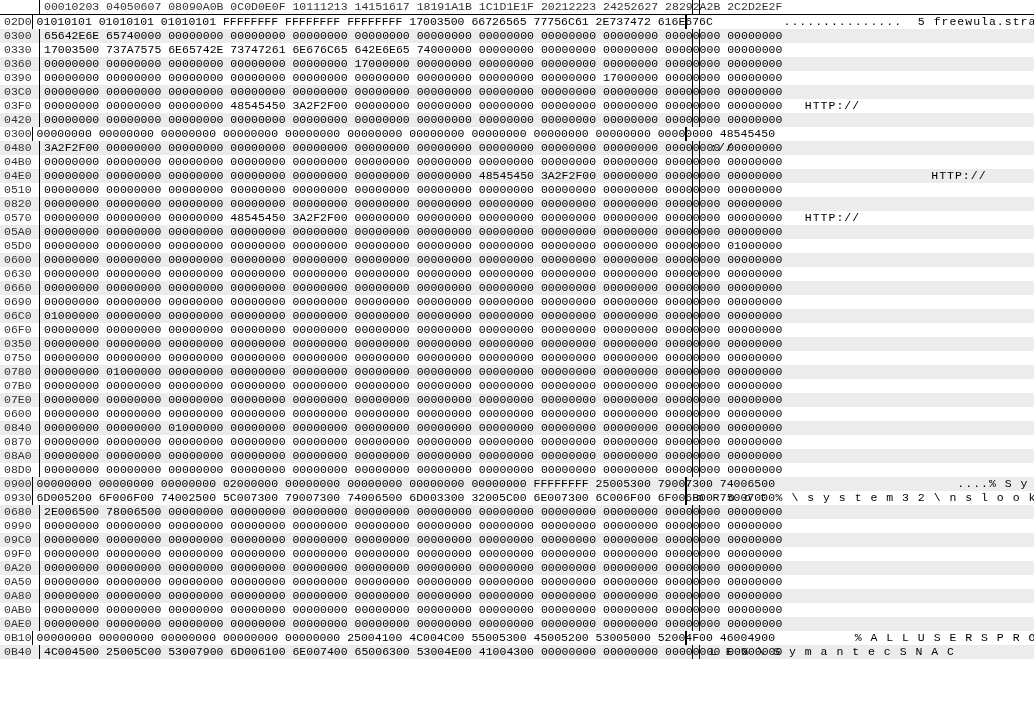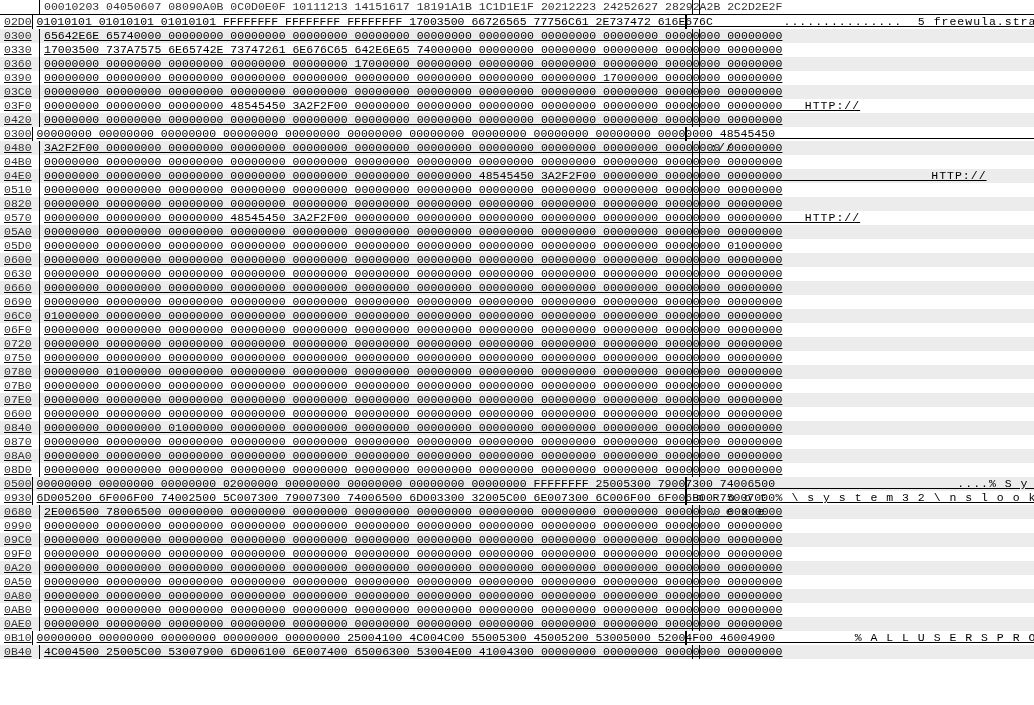--- a/index.html
+++ b/index.html
@@ -29,21 +29,20 @@
   .divider-left { width: 4px; border-right: 1px solid #000; margin-right: 4px; }
   .rows {
     flex: 1;
     overflow-y: scroll;
     overflow-x: hidden;
     border-top: 1px solid #000;
   }
   .row {
     display: flex;
     height: 14px;
-    text-decoration: underline;
   }
   .row:nth-child(even) { background: #ececec; }
   .row:nth-child(odd)  { background: #ffffff; }
   .row .addr-col { color: #333; }
   .row .hex-col  { color: #000; }
   .row .ascii-col { color: #000; letter-spacing: 1px; }
   ::-webkit-scrollbar { width: 14px; background: #f0f0f0; }
   ::-webkit-scrollbar-thumb { background: #c0c0c0; border: 1px solid #999; }
 </style>
 </head>
@@ -211,21 +210,21 @@
       <div class="ascii-col"></div>
     </div>
     <div class="row">
       <div class="addr-col">06F0</div>
       <div class="divider-left"></div>
       <div class="hex-col">00000000 00000000 00000000 00000000 00000000 00000000 00000000 00000000 00000000 00000000 00000000 00000000</div>
       <div class="divider"></div>
       <div class="ascii-col"></div>
     </div>
     <div class="row">
-      <div class="addr-col">0720</div>
+      <div class="addr-col">0350</div>
       <div class="divider-left"></div>
       <div class="hex-col">00000000 00000000 00000000 00000000 00000000 00000000 00000000 00000000 00000000 00000000 00000000 00000000</div>
       <div class="divider"></div>
       <div class="ascii-col"></div>
     </div>
     <div class="row">
       <div class="addr-col">0750</div>
       <div class="divider-left"></div>
       <div class="hex-col">00000000 00000000 00000000 00000000 00000000 00000000 00000000 00000000 00000000 00000000 00000000 00000000</div>
       <div class="divider"></div>
@@ -281,39 +280,38 @@
       <div class="ascii-col"></div>
     </div>
     <div class="row">
       <div class="addr-col">08D0</div>
       <div class="divider-left"></div>
       <div class="hex-col">00000000 00000000 00000000 00000000 00000000 00000000 00000000 00000000 00000000 00000000 00000000 00000000</div>
       <div class="divider"></div>
       <div class="ascii-col"></div>
     </div>
     <div class="row">
-      <div class="addr-col">0500</div>
+      <div class="addr-col">0900</div>
       <div class="divider-left"></div>
       <div class="hex-col">00000000 00000000 00000000 02000000 00000000 00000000 00000000 00000000 FFFFFFFF 25005300 79007300 74006500</div>
       <div class="divider"></div>
       <div class="ascii-col">                                 ....% S y s t e</div>
     </div>
     <div class="row">
       <div class="addr-col">0930</div>
       <div class="divider-left"></div>
       <div class="hex-col">6D005200 6F006F00 74002500 5C007300 79007300 74006500 6D003300 32005C00 6E007300 6C006F00 6F006B00 75007000</div>
       <div class="divider"></div>
       <div class="ascii-col">m R o o t % \ s y s t e m 3 2 \ n s l o o k u p</div>
     </div>
     <div class="row">
       <div class="addr-col">0680</div>
       <div class="divider-left"></div>
       <div class="hex-col">2E006500 78006500 00000000 00000000 00000000 00000000 00000000 00000000 00000000 00000000 00000000 00000000</div>
       <div class="divider"></div>
-      <div class="ascii-col">. e x e</div>
     </div>
     <div class="row">
       <div class="addr-col">0990</div>
       <div class="divider-left"></div>
       <div class="hex-col">00000000 00000000 00000000 00000000 00000000 00000000 00000000 00000000 00000000 00000000 00000000 00000000</div>
       <div class="divider"></div>
       <div class="ascii-col"></div>
     </div>
     <div class="row">
       <div class="addr-col">09C0</div>
@@ -369,14 +367,15 @@
       <div class="divider-left"></div>
       <div class="hex-col">00000000 00000000 00000000 00000000 00000000 25004100 4C004C00 55005300 45005200 53005000 52004F00 46004900</div>
       <div class="divider"></div>
       <div class="ascii-col">                    % A L L U S E R S P R O F I</div>
     </div>
     <div class="row">
       <div class="addr-col">0B40</div>
       <div class="divider-left"></div>
       <div class="hex-col">4C004500 25005C00 53007900 6D006100 6E007400 65006300 53004E00 41004300 00000000 00000000 00000000 00000000</div>
       <div class="divider"></div>
+      <div class="ascii-col">L E % \ S y m a n t e c S N A C</div>
     </div>
   </div>
 
 </body></html>

